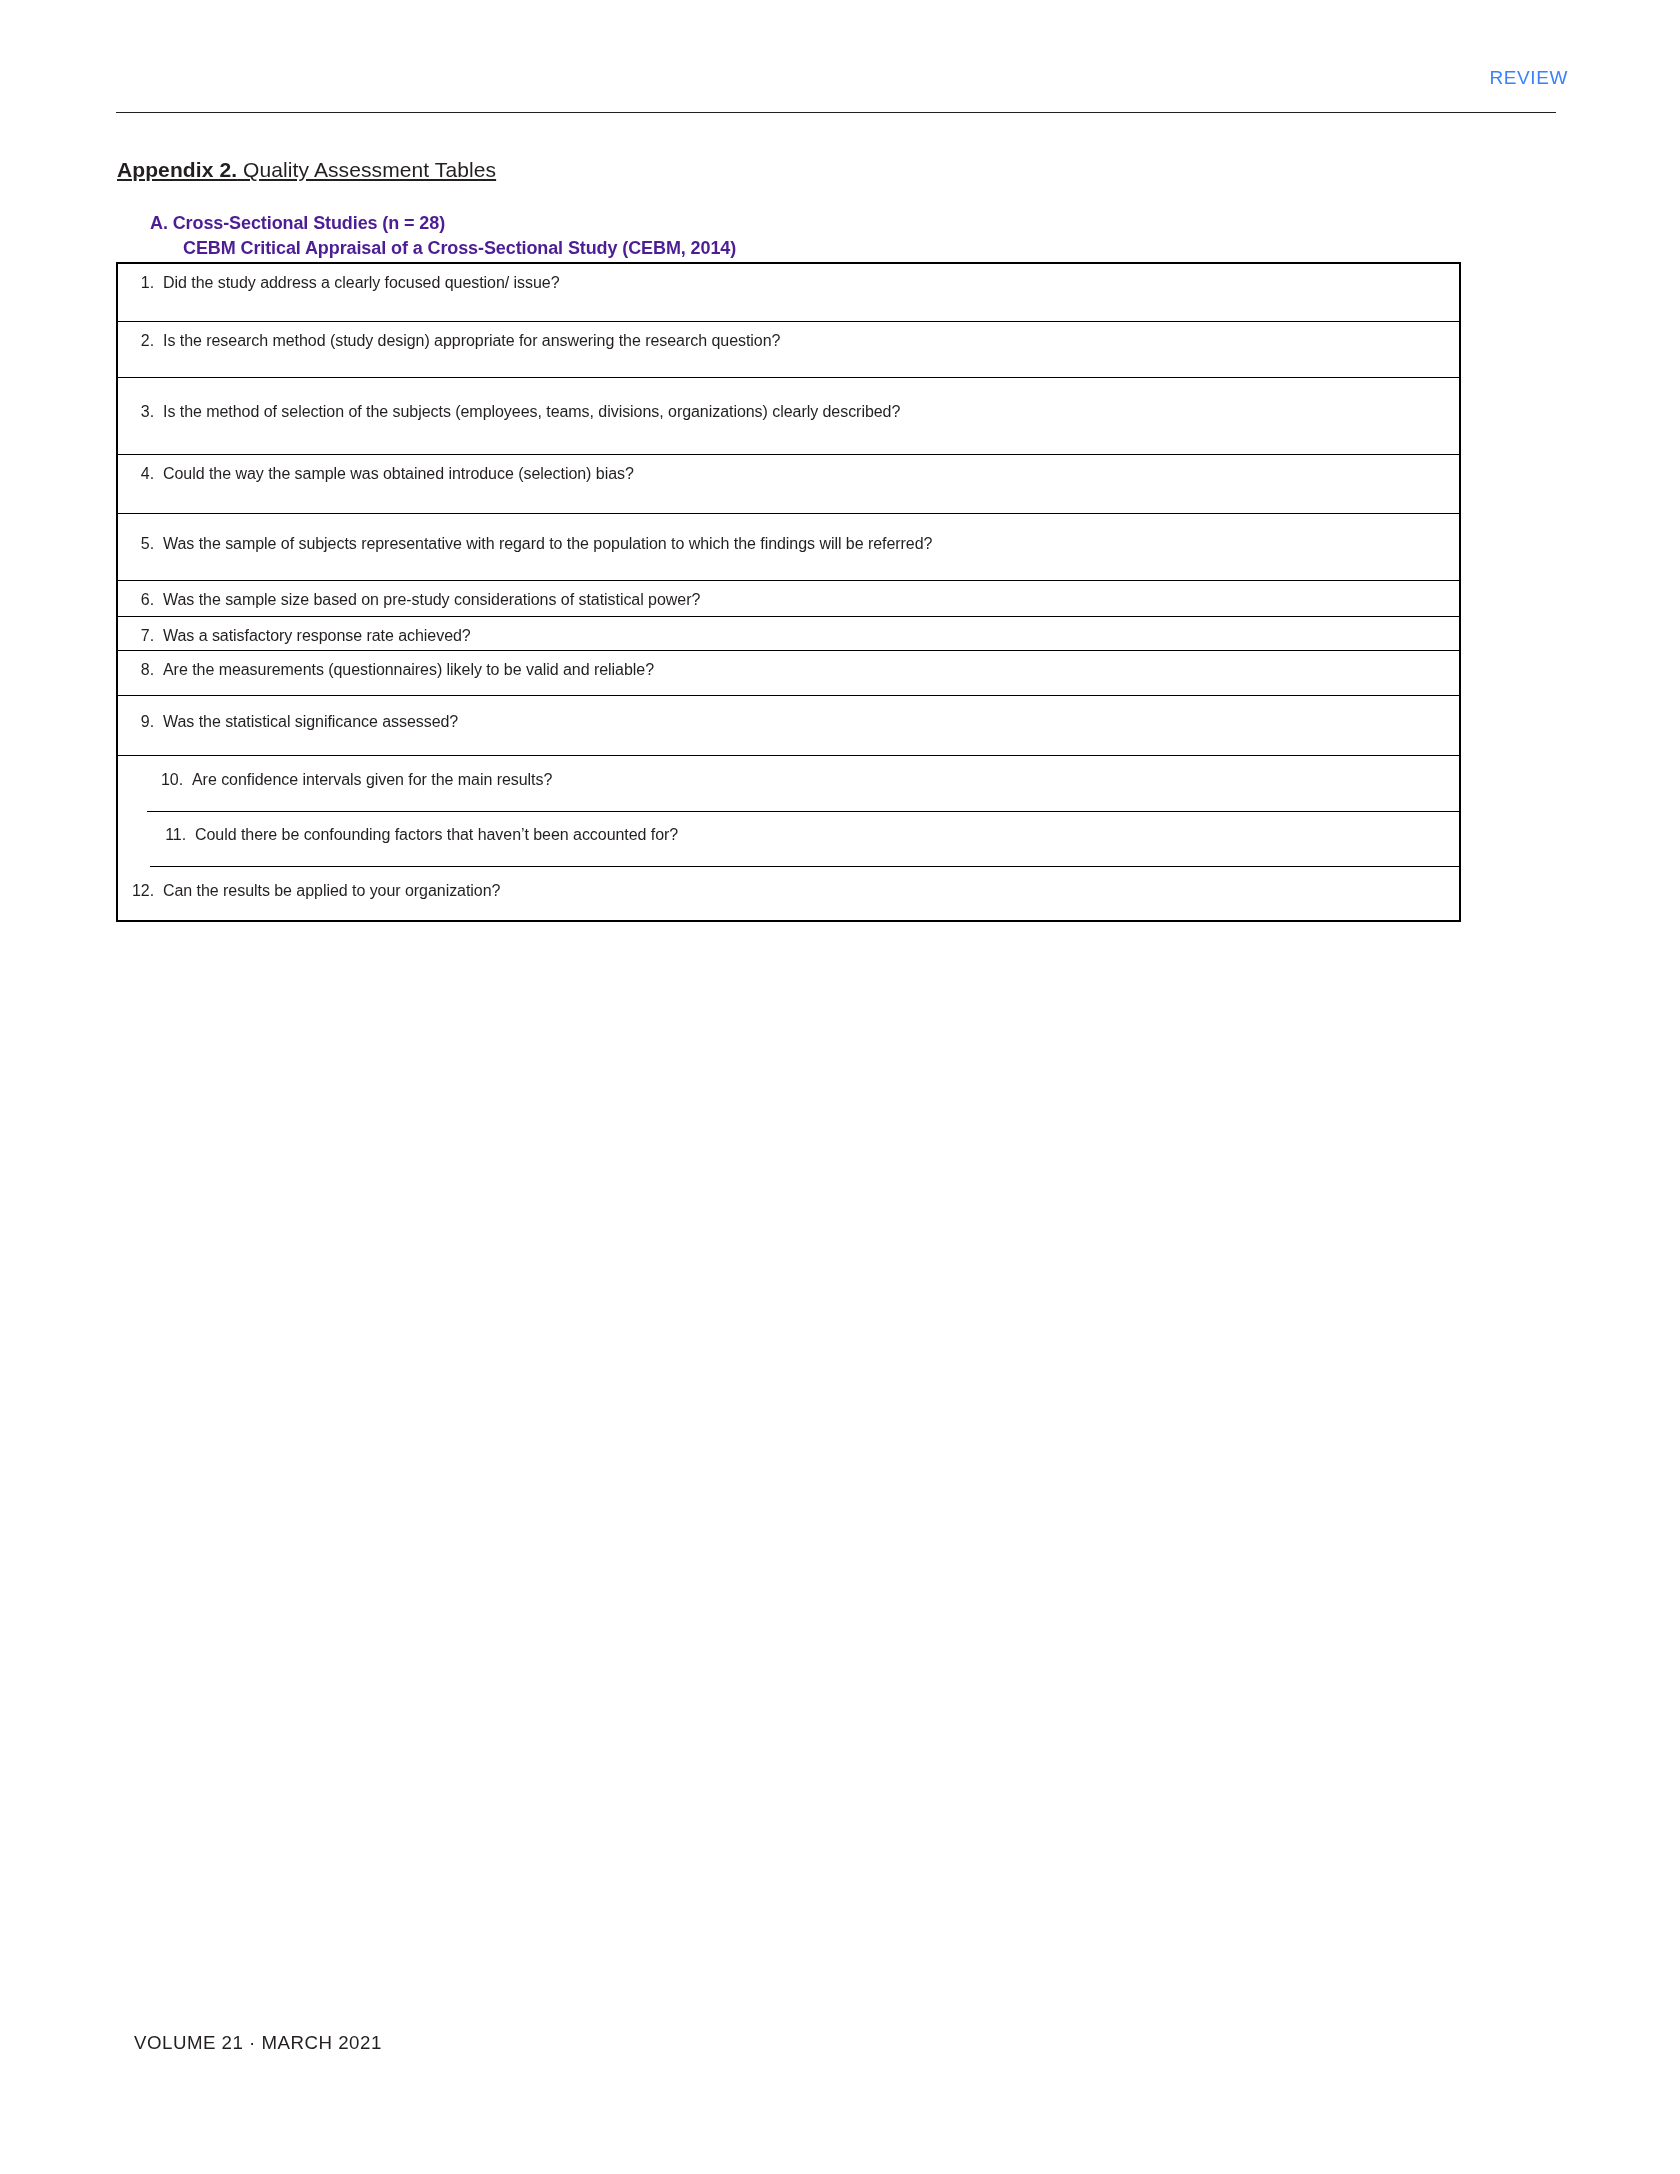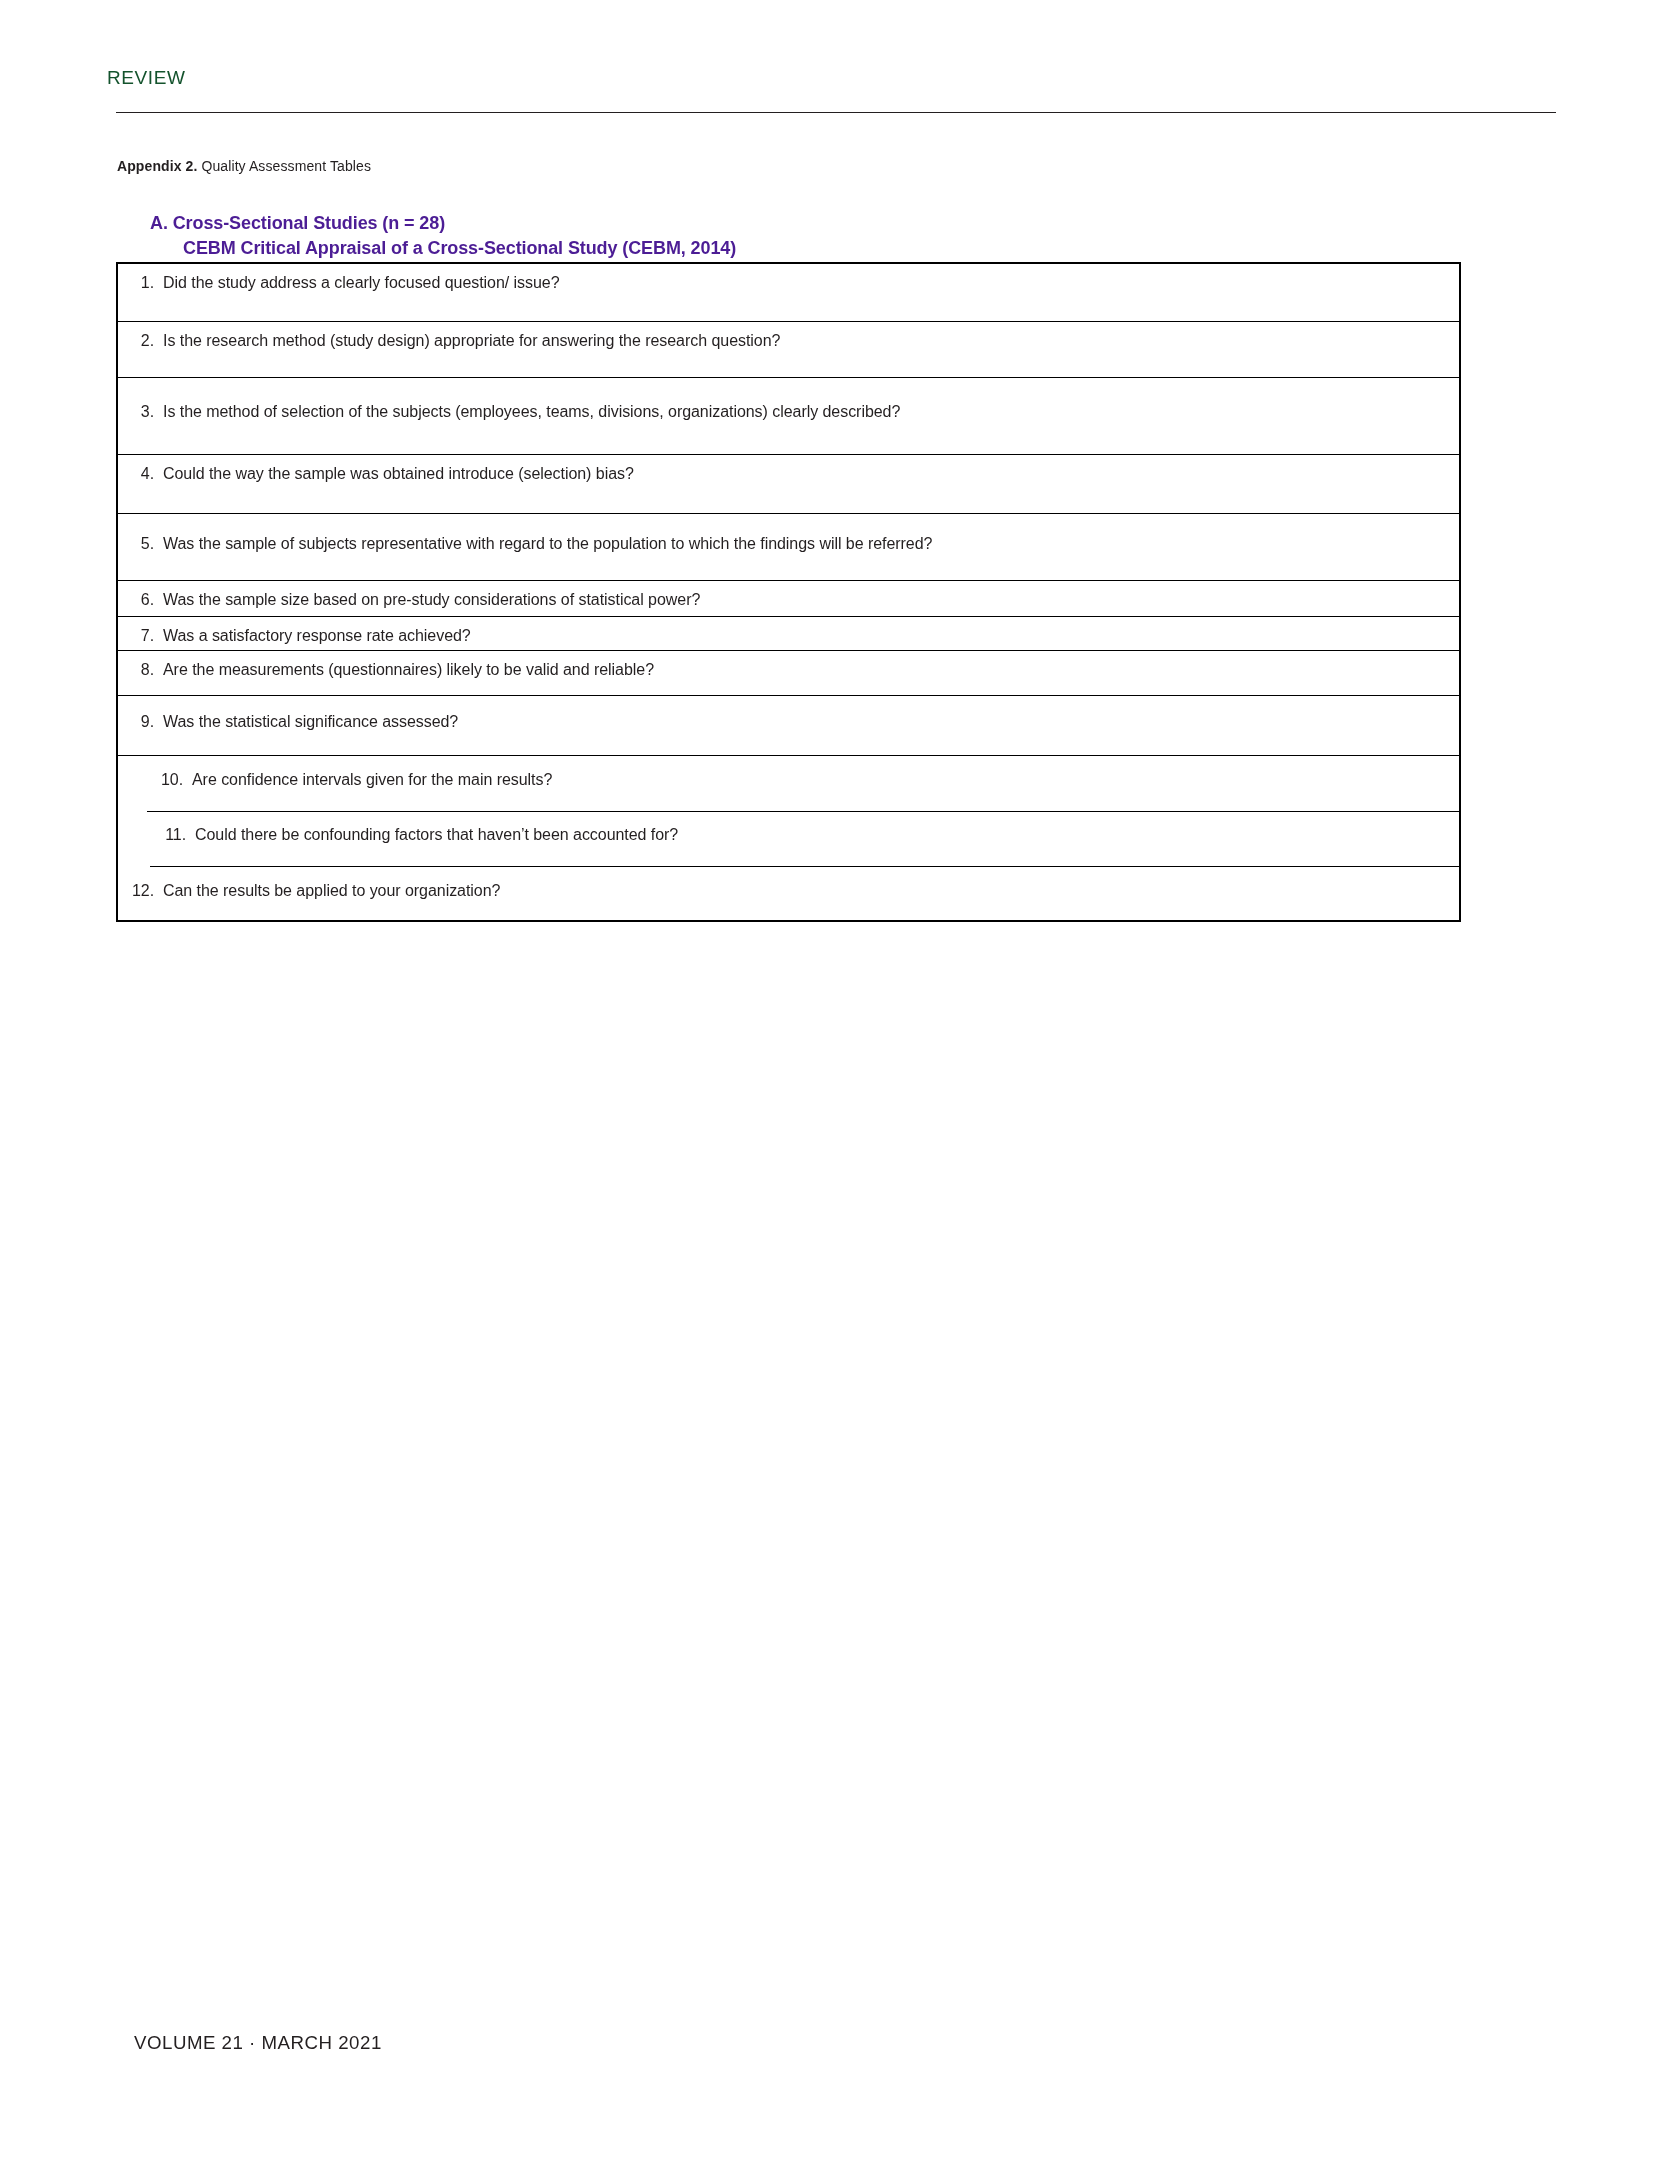--- a/index.html
+++ b/index.html
@@ -20,48 +20,50 @@
     position: absolute;
     inset: 0;
     width: 1681px;
     height: 2174px;
     overflow: hidden;
   }
 
   
   .running-head {
     position: absolute;
-    left: 107px;
+    left: 128px;
     top: 67px;
     width: 1440px;
+    text-align: right;
     font-family: "Liberation Sans", sans-serif;
     font-size: 19px;
     font-weight: 400;
     letter-spacing: 0.6px;
-    color: #14532d;
+    color: #3b82f6;
   }
   .head-rule {
     position: absolute;
     left: 116px;
     top: 112px;
     width: 1440px;
     height: 0;
     border-top: 1.6px solid #231f20;
   }
 
   
   .appendix-title {
     position: absolute;
     left: 117px;
     top: 158px;
-    font-size: 14px;
+    font-size: 21px;
     font-weight: 400;
     color: #231f20;
     letter-spacing: 0.1px;
     white-space: nowrap;
+    text-decoration: underline;
   }
   .appendix-title .lead {
     font-weight: 700;
   }
 
   
   .section-head {
     position: absolute;
     left: 150px;
     top: 211px;

